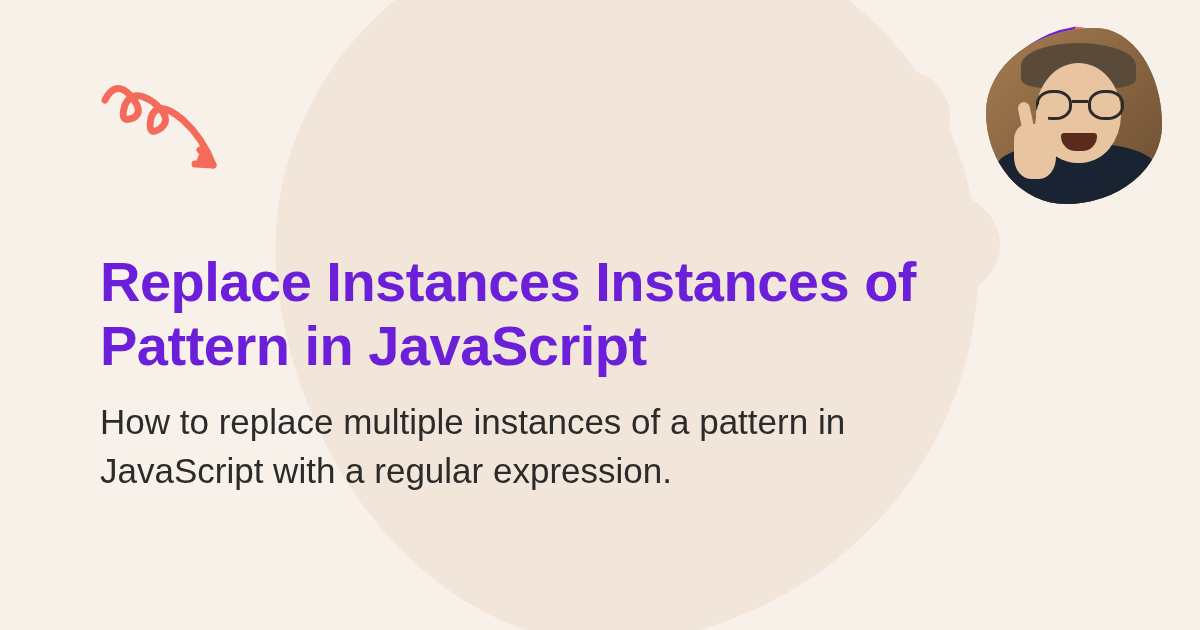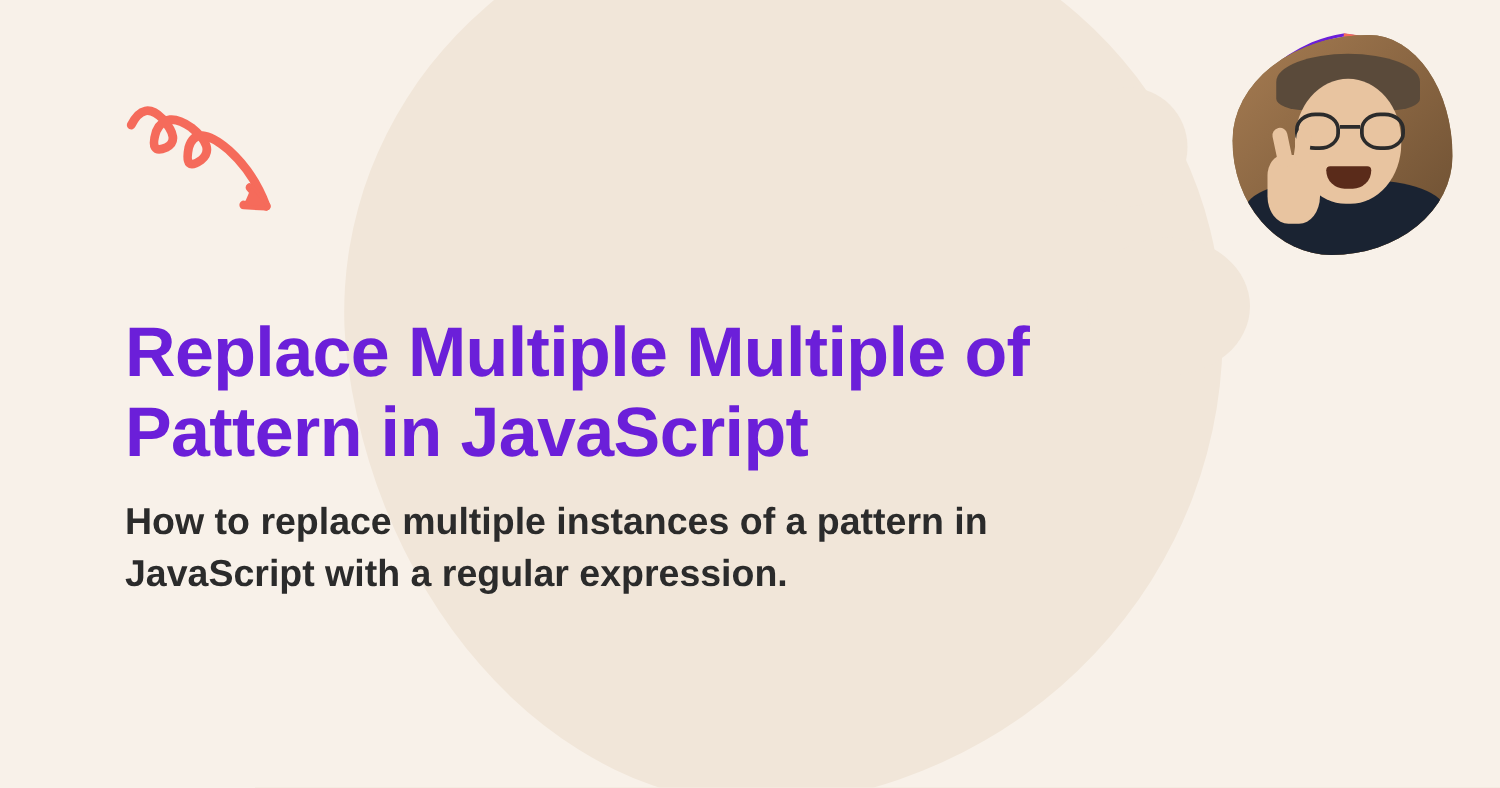--- a/index.html
+++ b/index.html
@@ -54,22 +54,22 @@
     }
     .title {
       font-size: 56px;
       font-weight: 800;
       color: #6B1FD9;
       line-height: 1.15;
       margin-bottom: 18px;
       letter-spacing: -0.5px;
     }
     .subtitle {
-      font-size: 30px;
-      font-weight: 700;
+      font-size: 35px;
+      font-weight: 400;
       color: #2B2B2B;
       line-height: 1.4;
       max-width: 820px;
     }
     .avatar-wrap {
       position: absolute;
       top: 20px;
       right: 30px;
       width: 190px;
       height: 190px;
@@ -182,21 +182,21 @@
 <div class="blob-small-1"></div>
 <div class="blob-small-2"></div>
 
 <svg class="squiggle" viewBox="0 0 140 110">
   <path d="M 10 30 Q 20 10, 35 25 Q 50 42, 38 48 Q 24 54, 30 35 Q 38 18, 58 32 Q 78 48, 66 58 Q 52 68, 56 48 Q 62 28, 88 50 Q 108 68, 118 95" stroke="#F56B5B" stroke-width="7" fill="none" stroke-linecap="round"></path>
   <path d="M 118 95 L 105 80 M 118 95 L 100 94" stroke="#F56B5B" stroke-width="7" fill="none" stroke-linecap="round"></path>
   <path d="M 106 80 L 118 95 L 100 94 Z" fill="#F56B5B"></path>
 </svg>
 
 <div class="content">
-  <h1 class="title">Replace Multiple Multiple of Pattern in JavaScript</h1>
+  <h1 class="title">Replace Instances Instances of Pattern in JavaScript</h1>
   <p class="subtitle">How to replace multiple instances of a pattern in JavaScript with a regular expression.</p>
 </div>
 
 <div class="avatar-wrap">
   <svg class="avatar-border" viewBox="0 0 190 190">
     <path d="M 95 8 Q 165 15, 178 85 Q 185 155, 115 178 Q 40 192, 15 120 Q 2 45, 70 15 Q 82 10, 95 8 Z" fill="none" stroke="#6B1FD9" stroke-width="2.5"></path>
     <path d="M 95 8 Q 165 15, 178 85 Q 185 155, 115 178" fill="none" stroke="#F56B5B" stroke-width="3"></path>
   </svg>
   <div class="avatar-clip">
     <div class="avatar-face"></div>

